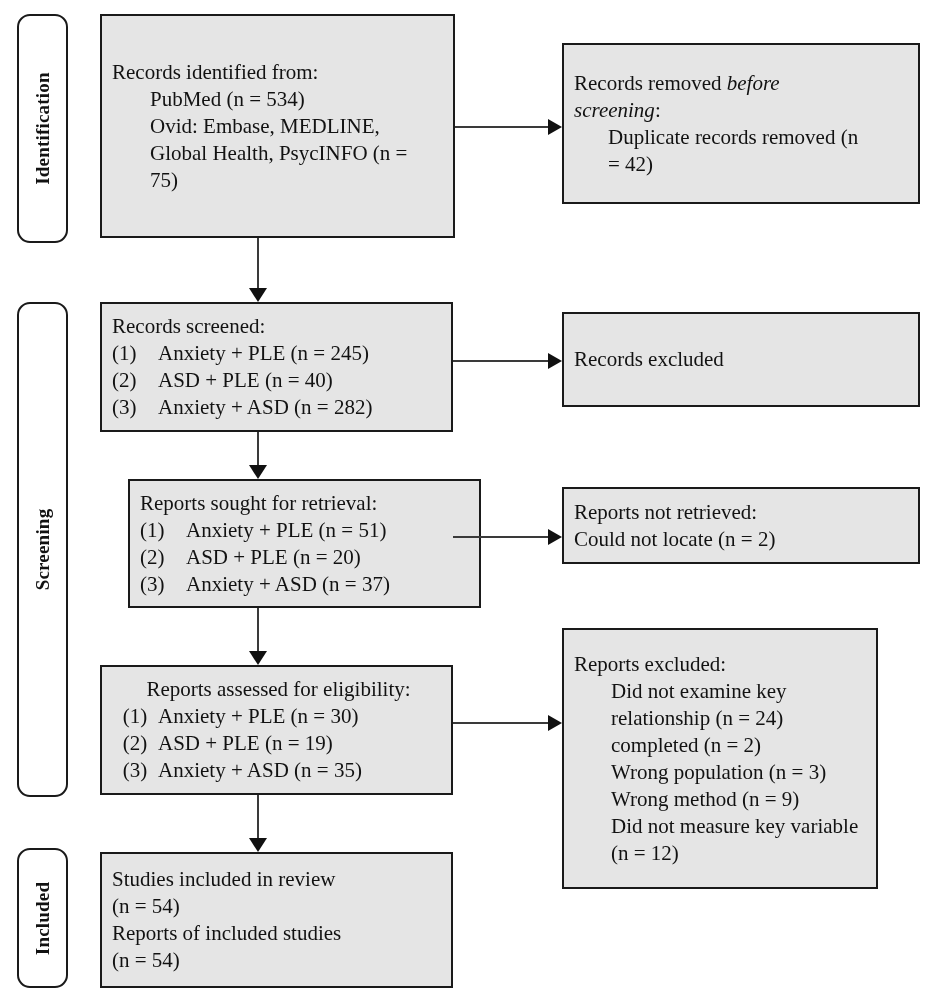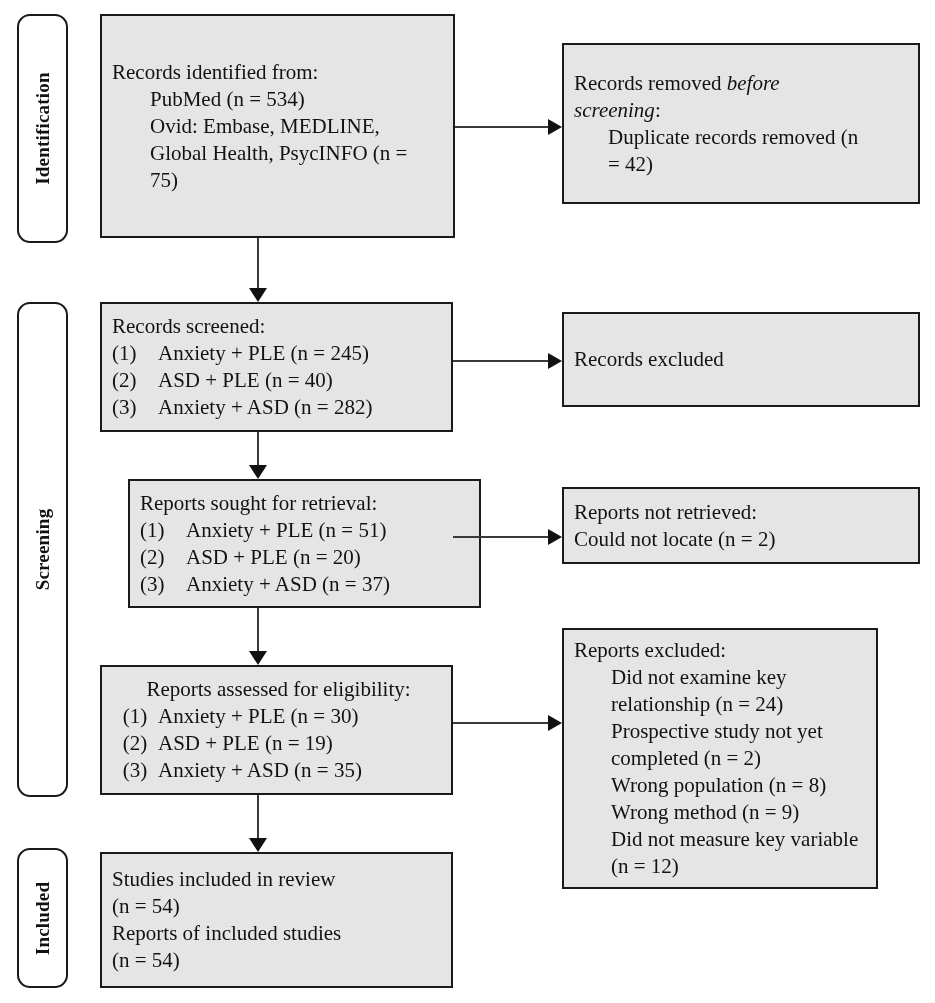--- a/index.html
+++ b/index.html
@@ -132,23 +132,22 @@
 
   <div class="box" style="left:562px;top:487px;width:358px;height:77px;">
     <div class="line">Reports not retrieved:</div>
     <div class="line">Could not locate (n = 2)</div>
   </div>
 
   <div class="box" style="left:562px;top:628px;width:316px;height:261px;">
     <div class="line">Reports excluded:</div>
     <div class="line indR4">Did not examine key</div>
     <div class="line indR4">relationship (n = 24)</div>
-    <div class="line indR4">Prospective study not yet</div>
     <div class="line indR4">completed (n = 2)</div>
-    <div class="line indR4">Wrong population (n = 8)</div>
+    <div class="line indR4">Wrong population (n = 3)</div>
     <div class="line indR4">Wrong method (n = 9)</div>
     <div class="line indR4">Did not measure key variable</div>
     <div class="line indR4">(n = 12)</div>
   </div>
 
   <div>
     <div class="aline-h" style="left:455px;top:126px;width:94px;"></div>
     <div class="ahead-right" style="left:548px;top:119px;"></div>
   </div>
   <div>

